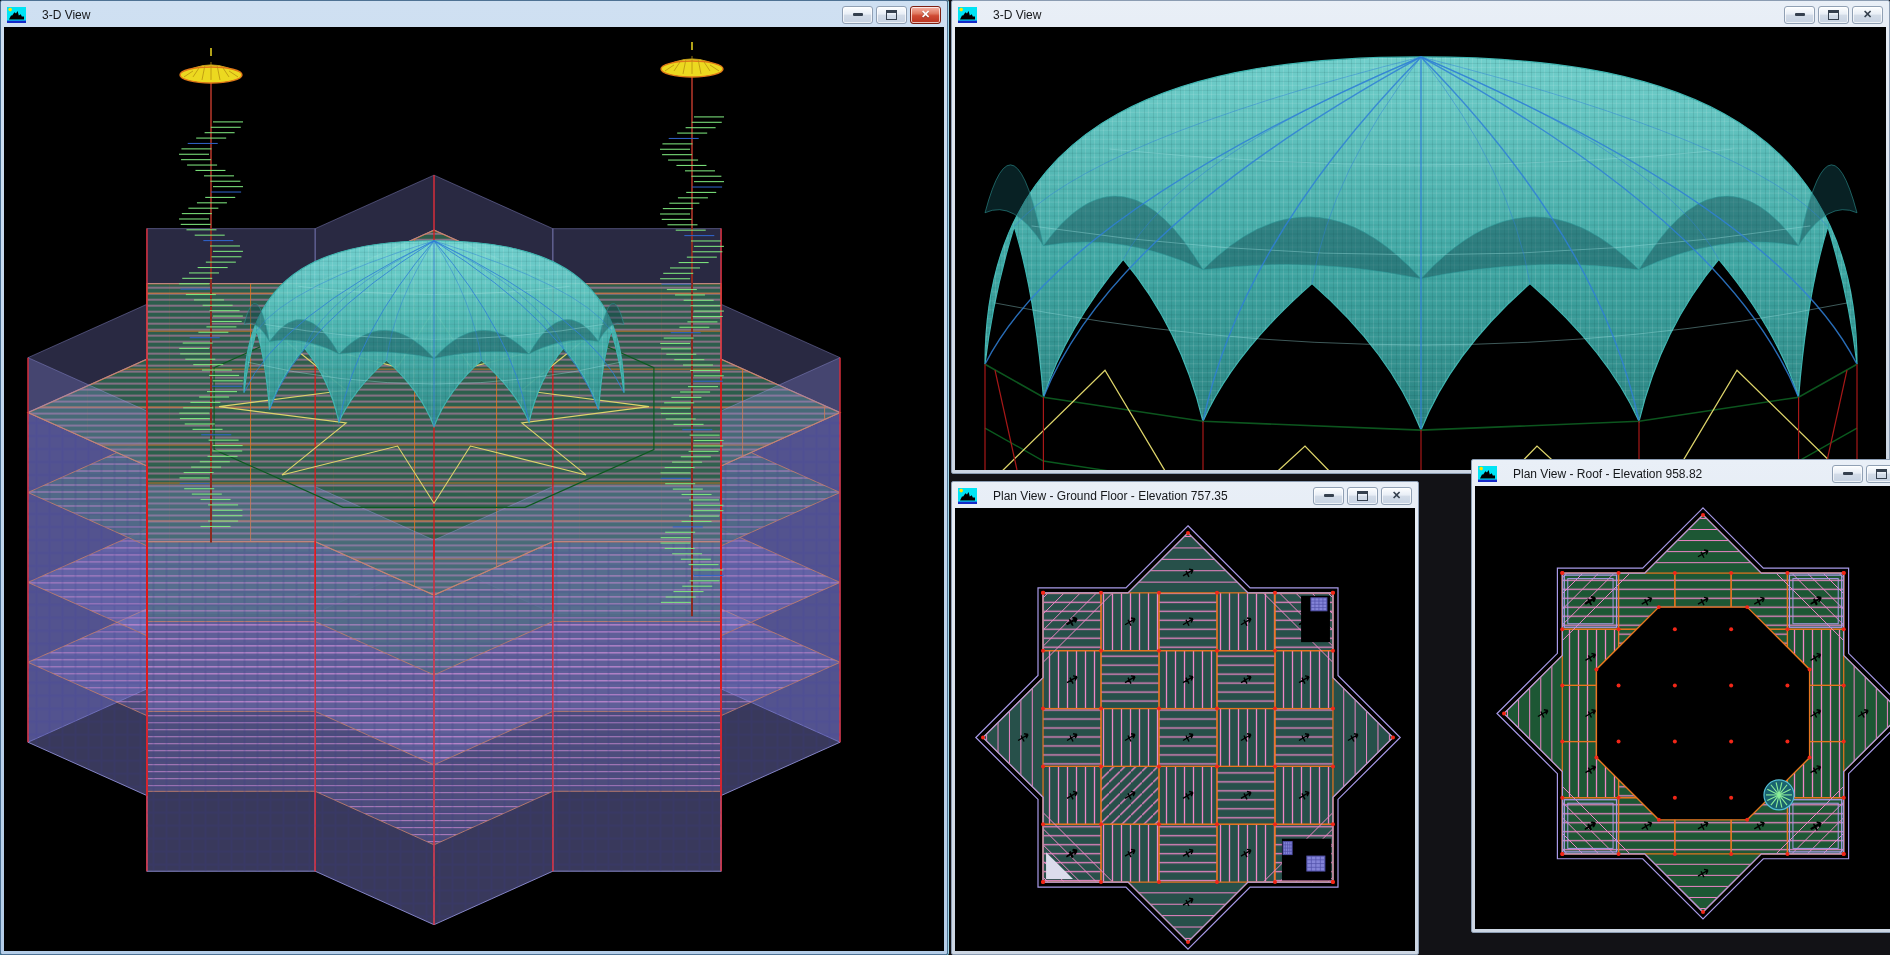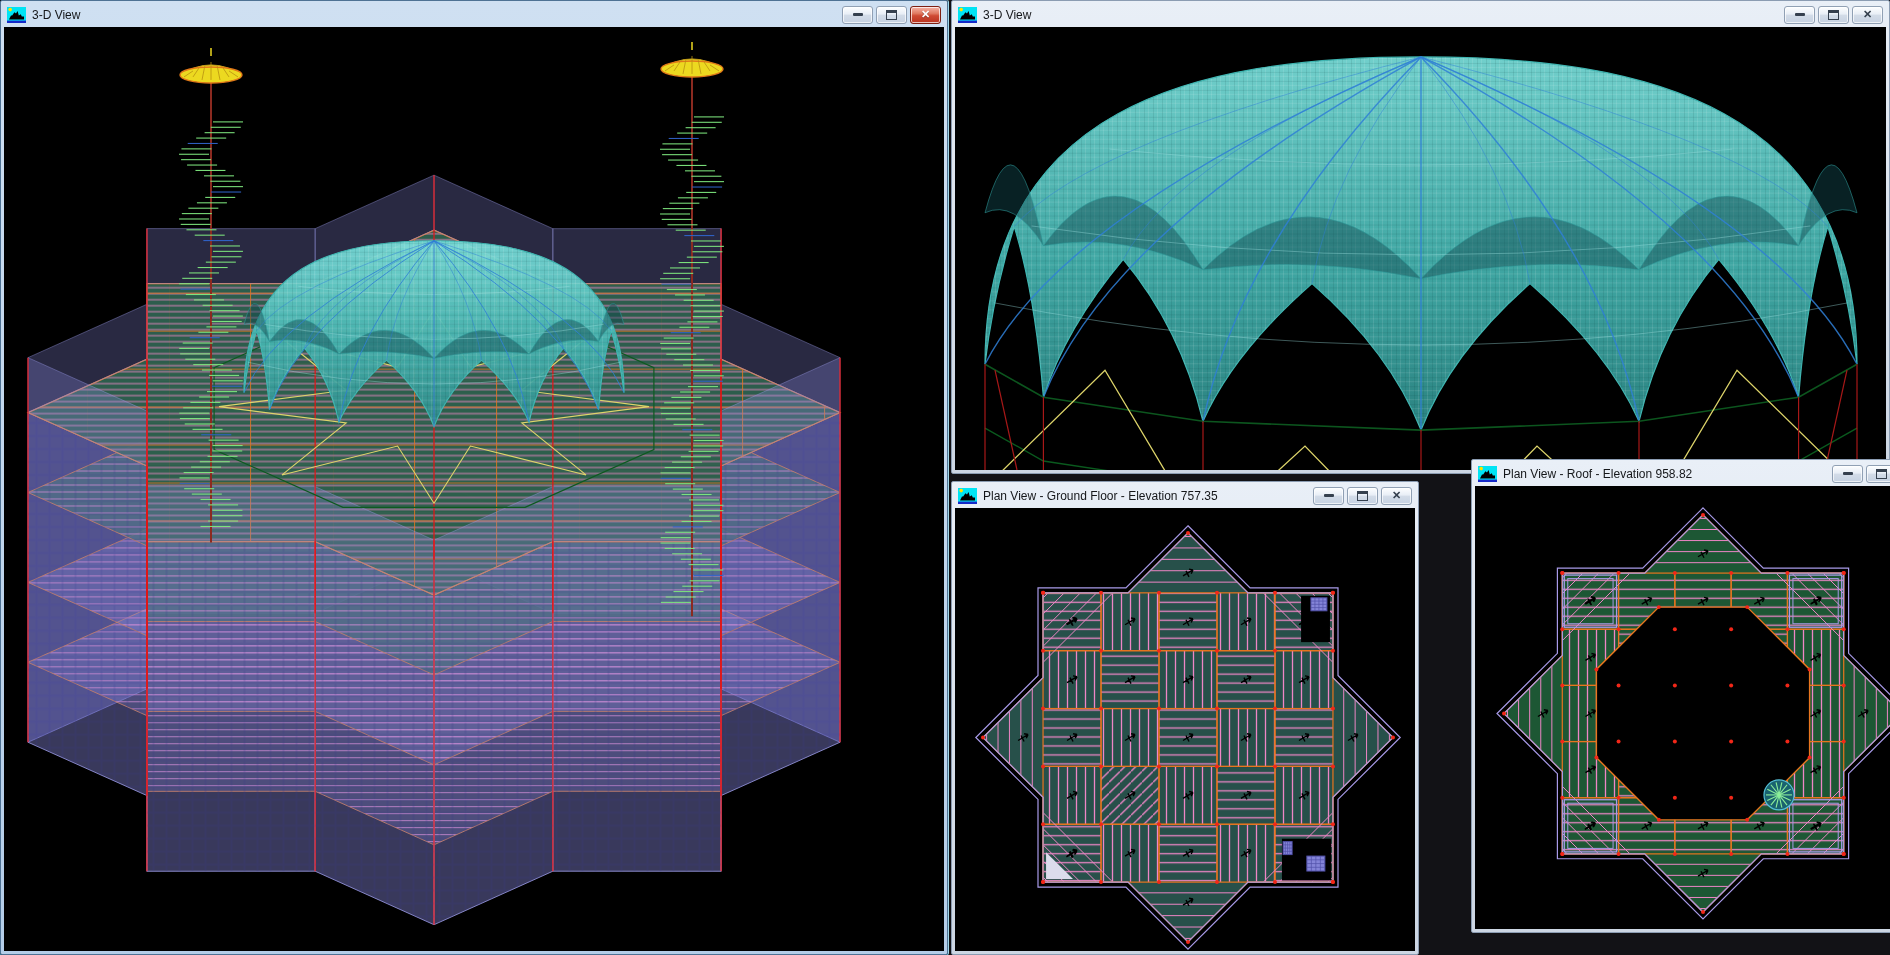--- a/index.html
+++ b/index.html
@@ -3,21 +3,21 @@
 <meta charset="utf-8">
 <style>
   html,body{margin:0;padding:0;}
   body{width:1890px;height:955px;position:relative;background:#121216;overflow:hidden;
        font-family:"Liberation Sans",sans-serif;}
   .window{position:absolute;box-sizing:border-box;border:1px solid #5f7795;border-radius:2px;
           padding:0 3px 4px;}
   .window.active{background:linear-gradient(#cfe0f2,#b4cde8);border-color:#4e7294;
           box-shadow:0 2px 0 #3fc4e4,1px 0 0 #9fd6e8;}
   .window.inactive{background:linear-gradient(#e9eff7,#ccd6e3);border-color:#8b9cb2;}
-  .titlebar{height:25px;display:flex;align-items:center;gap:6px;padding:1px 2px 0 3px;}
+  .titlebar{height:25px;display:flex;align-items:center;gap:16px;padding:1px 2px 0 3px;}
   .wicon{width:19px;height:16px;flex:0 0 auto;display:block;}
   .wtitle{font-size:12px;color:#15171a;flex:1;white-space:nowrap;overflow:hidden;}
   .controls{display:flex;gap:3px;margin-right:1px;}
   .wbtn{width:31px;height:18px;border:1px solid #90a0b4;border-radius:3px;cursor:pointer;padding:0;
         display:flex;align-items:center;justify-content:center;
         background:linear-gradient(#fdfeff,#e8eef6 45%,#d3dce8 50%,#c6d2e2);
         box-shadow:inset 0 0 0 1px rgba(255,255,255,.7);}
   .wbtn.close-active{background:linear-gradient(#f6b3a6,#e07a62 40%,#cf4a33 55%,#b83320);
         border-color:#7e1f12;}
   .g-min{display:block;width:10px;height:3px;background:#35404e;border-radius:1px;}

